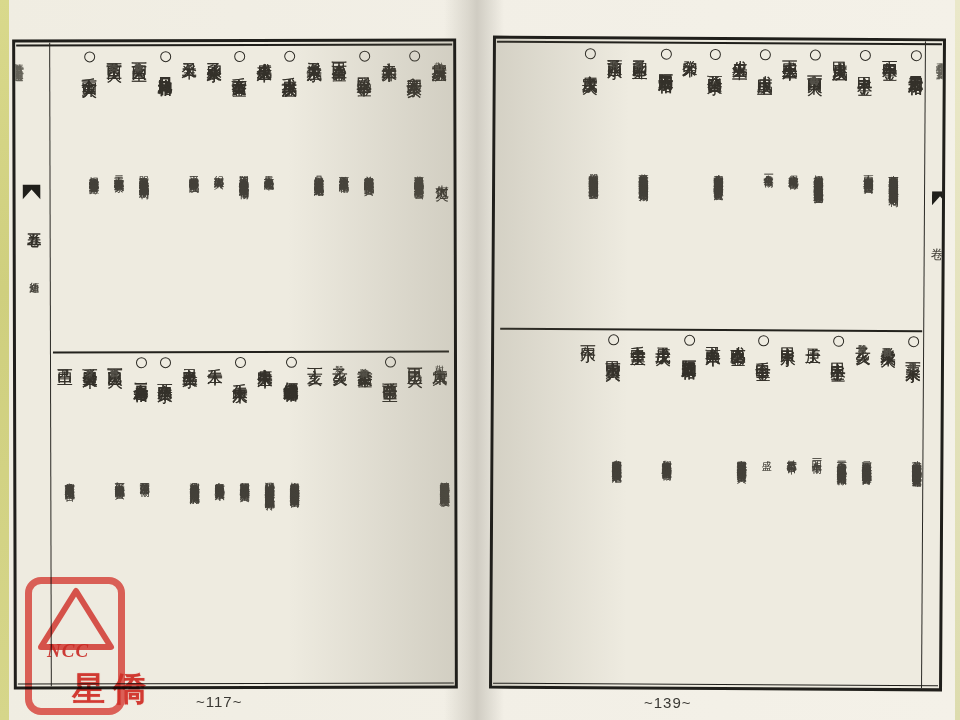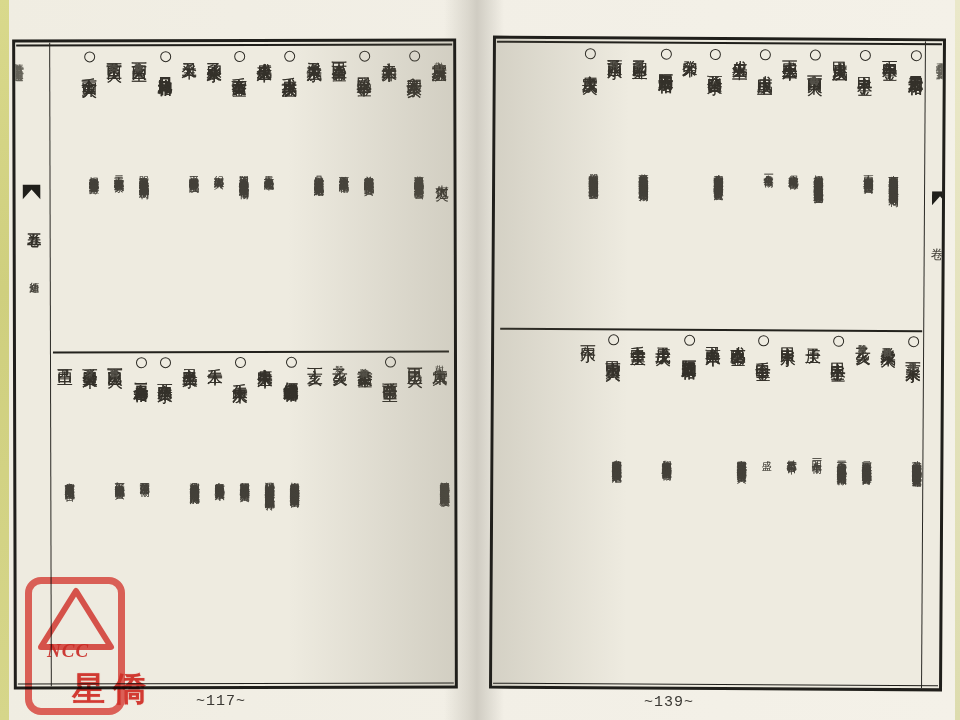--- a/index.html
+++ b/index.html
@@ -54,21 +54,21 @@
     border-radius:50%;margin:1px 0 3px 0;background:transparent;}
   .note{font-size:8.5px;line-height:9.5px;letter-spacing:0;color:#55524a;}
   .lbl{font-size:13.5px;line-height:15px;margin-top:8px;letter-spacing:1px;}
   .ann{font-size:10px;line-height:11px;letter-spacing:.5px;color:#44413a;
     margin-top:2px;text-shadow:0 0 .4px rgba(50,48,40,.5);}
   #page-left .band1 .ann{inline-size:178px;}
   #page-left .band2 .ann{inline-size:198px;}
   #page-right .band1 .ann{inline-size:158px;}
   #page-right .band2 .ann{inline-size:222px;}
   .pagenum{position:absolute;font-size:15px;color:#3a3833;letter-spacing:1px;
-    font-family:Liberation Mono, monospace;}
+    font-family:Liberation Sans, sans-serif;}
   #pagenum-left{left:196px;top:693px;}
   #pagenum-right{left:644px;top:694px;}
   
   .stamp{position:absolute;left:25px;top:577px;width:100px;height:138px;
     border:7px solid rgba(228,70,64,.82);border-radius:16px;box-sizing:border-box;
     mix-blend-mode:multiply;}
   .stamp svg{position:absolute;left:5px;top:3px;}
   .stamp .ncc{position:absolute;left:15px;top:56px;font-style:italic;font-weight:bold;
     font-size:19px;color:rgba(216,48,44,.92);letter-spacing:1px;
     font-family:"Liberation Serif",serif;}

